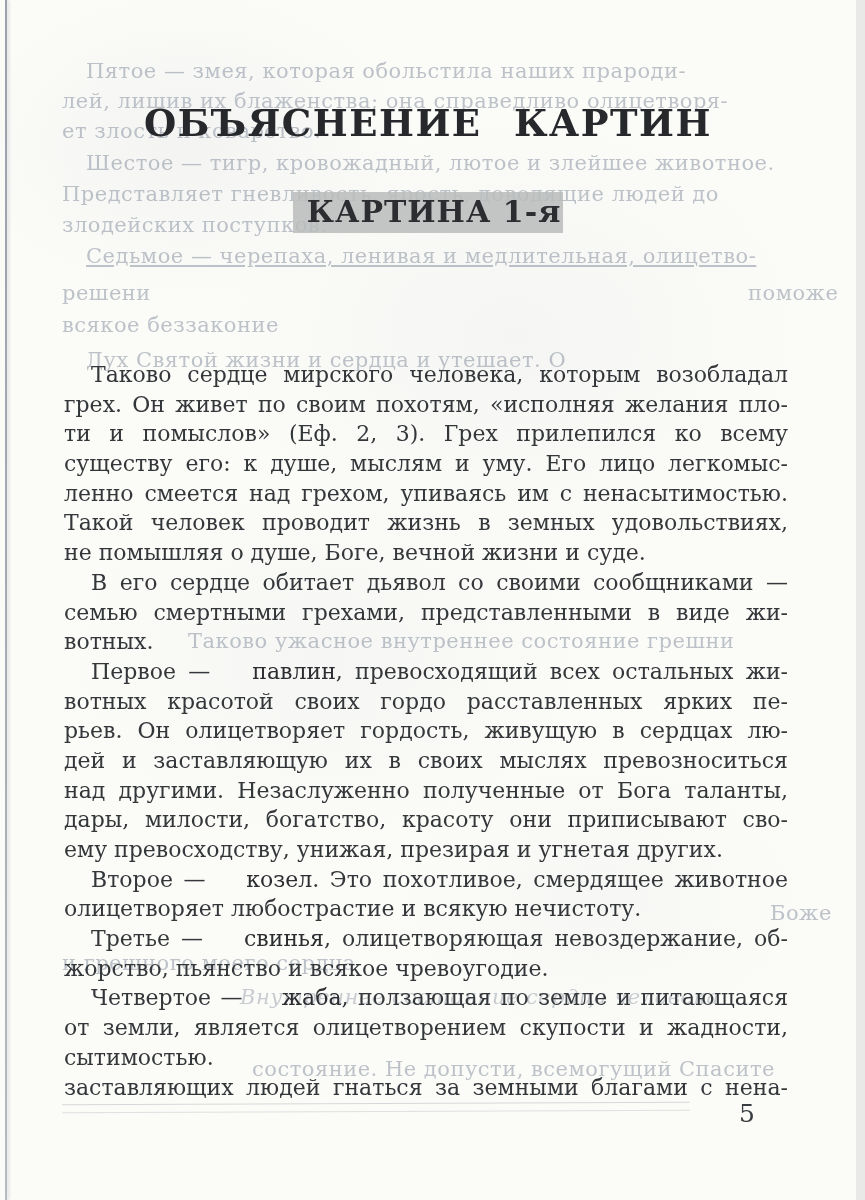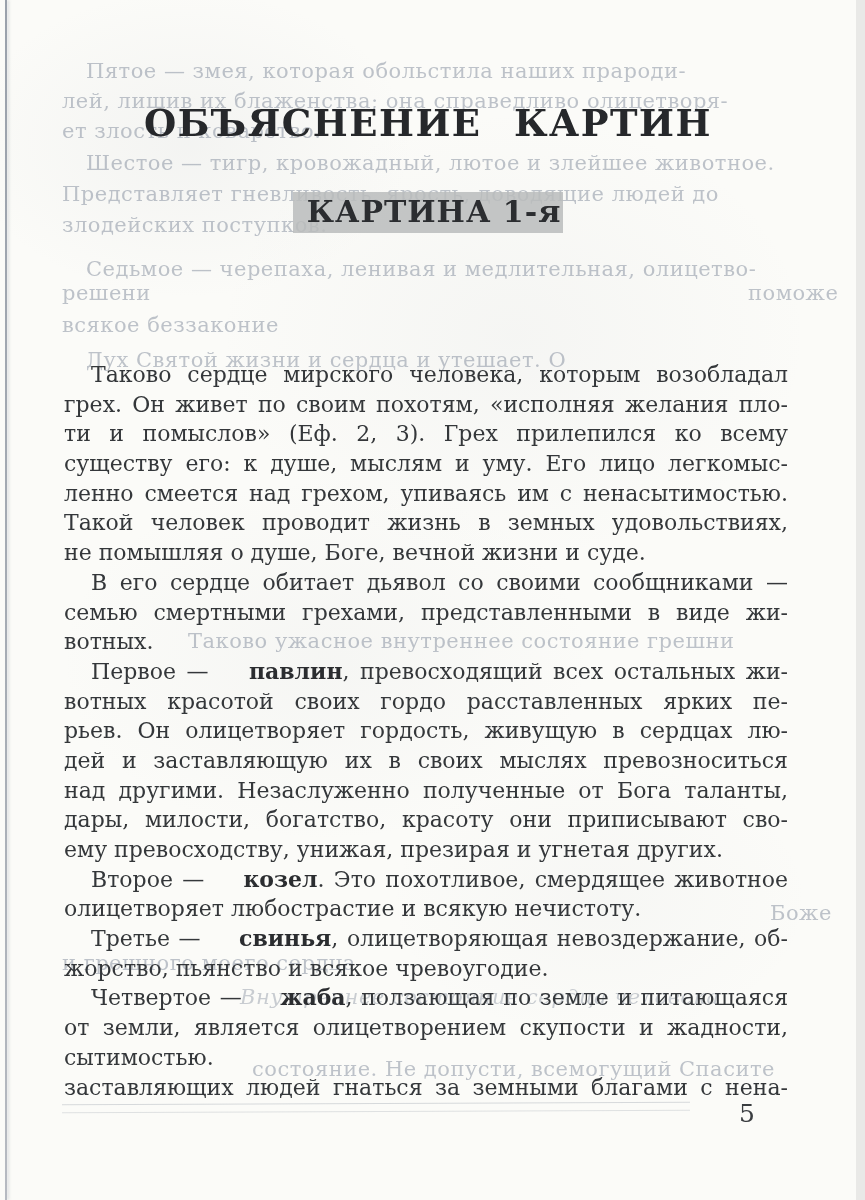--- a/index.html
+++ b/index.html
@@ -62,21 +62,21 @@
     position:absolute;top:360px;left:64px;width:724px;
     font-size:22px;color:#34373a;
   }
   .bodyline{
     height:29.7px;line-height:29.7px;
     text-align:justify;text-align-last:justify;
     white-space:normal;
   }
   .bodyline.first{text-indent:27px;}
   .bodyline.last{text-align-last:left;}
-  .bodyline b{font-weight:bold;color:#2b2d30;margin-left:30px;}
+  .bodyline b{font-weight:normal;color:#2b2d30;margin-left:30px;}
   .page-number{
     position:absolute;top:1099px;left:739px;
     font-size:25px;color:#3a3d40;
   }
   .smudge-rule{
     position:absolute;top:1103px;left:62px;width:628px;height:7px;
     border-top:1px solid rgba(170,176,184,0.45);
     border-bottom:1px solid rgba(170,176,184,0.35);
     transform:rotate(-0.25deg);
   }
@@ -87,21 +87,21 @@
 <div class="page">
   <div class="gutter"></div>
 
   <div id="ghost-layer">
       <div class="ghost" style="top: 58px; left: 86px;">Пятое — змея, которая обольстила наших прароди-</div>
       <div class="ghost" style="top: 88px; left: 62px;">лей, лишив их блаженства; она справедливо олицетворя-</div>
       <div class="ghost" style="top: 118px; left: 62px;">ет злость и коварство.</div>
       <div class="ghost" style="top: 150px; left: 86px;">Шестое — тигр, кровожадный, лютое и злейшее животное.</div>
       <div class="ghost" style="top: 181px; left: 62px;">Представляет гневливость, ярость, доводящие людей до</div>
       <div class="ghost" style="top: 212px; left: 62px;">злодейских поступков.</div>
-      <div class="ghost" style="top: 256px; left: 86px;">Седьмое — черепаха, ленивая и медлительная, олицетво-</div>
+      <div class="ghost" style="top: 243px; left: 86px; text-decoration: underline;">Седьмое — черепаха, ленивая и медлительная, олицетво-</div>
       <div class="ghost" style="top: 280px; left: 62px;">решени</div>
       <div class="ghost" style="top: 280px; left: 748px;">поможе</div>
       <div class="ghost" style="top: 312px; left: 62px;">всякое беззаконие</div>
       <div class="ghost" style="top: 347px; left: 86px;">Дух Святой жизни и сердца и утешает. О</div>
       <div class="ghost" style="top: 628px; left: 188px;">Таково ужасное внутреннее состояние грешни</div>
       <div class="ghost" style="top: 900px; left: 770px;">Боже</div>
       <div class="ghost" style="top: 950px; left: 62px;">и грешного моего сердца</div>
       <div class="ghost italic" style="top: 984px; left: 240px;">Внутреннее состояние сердца человека</div>
       <div class="ghost" style="top: 1056px; left: 252px;">состояние. Не допусти, всемогущий Спасите</div>
     </div>

